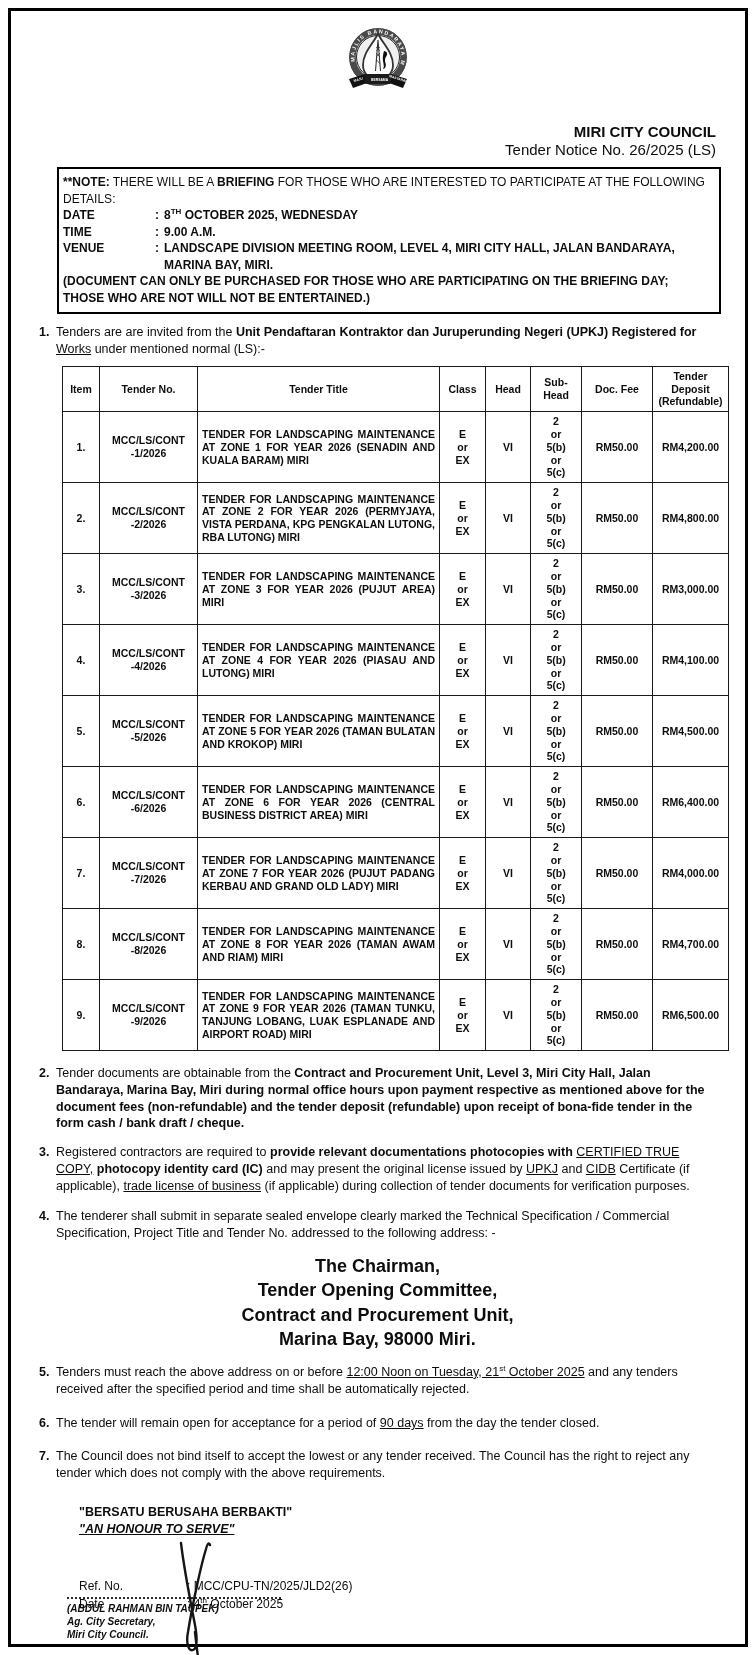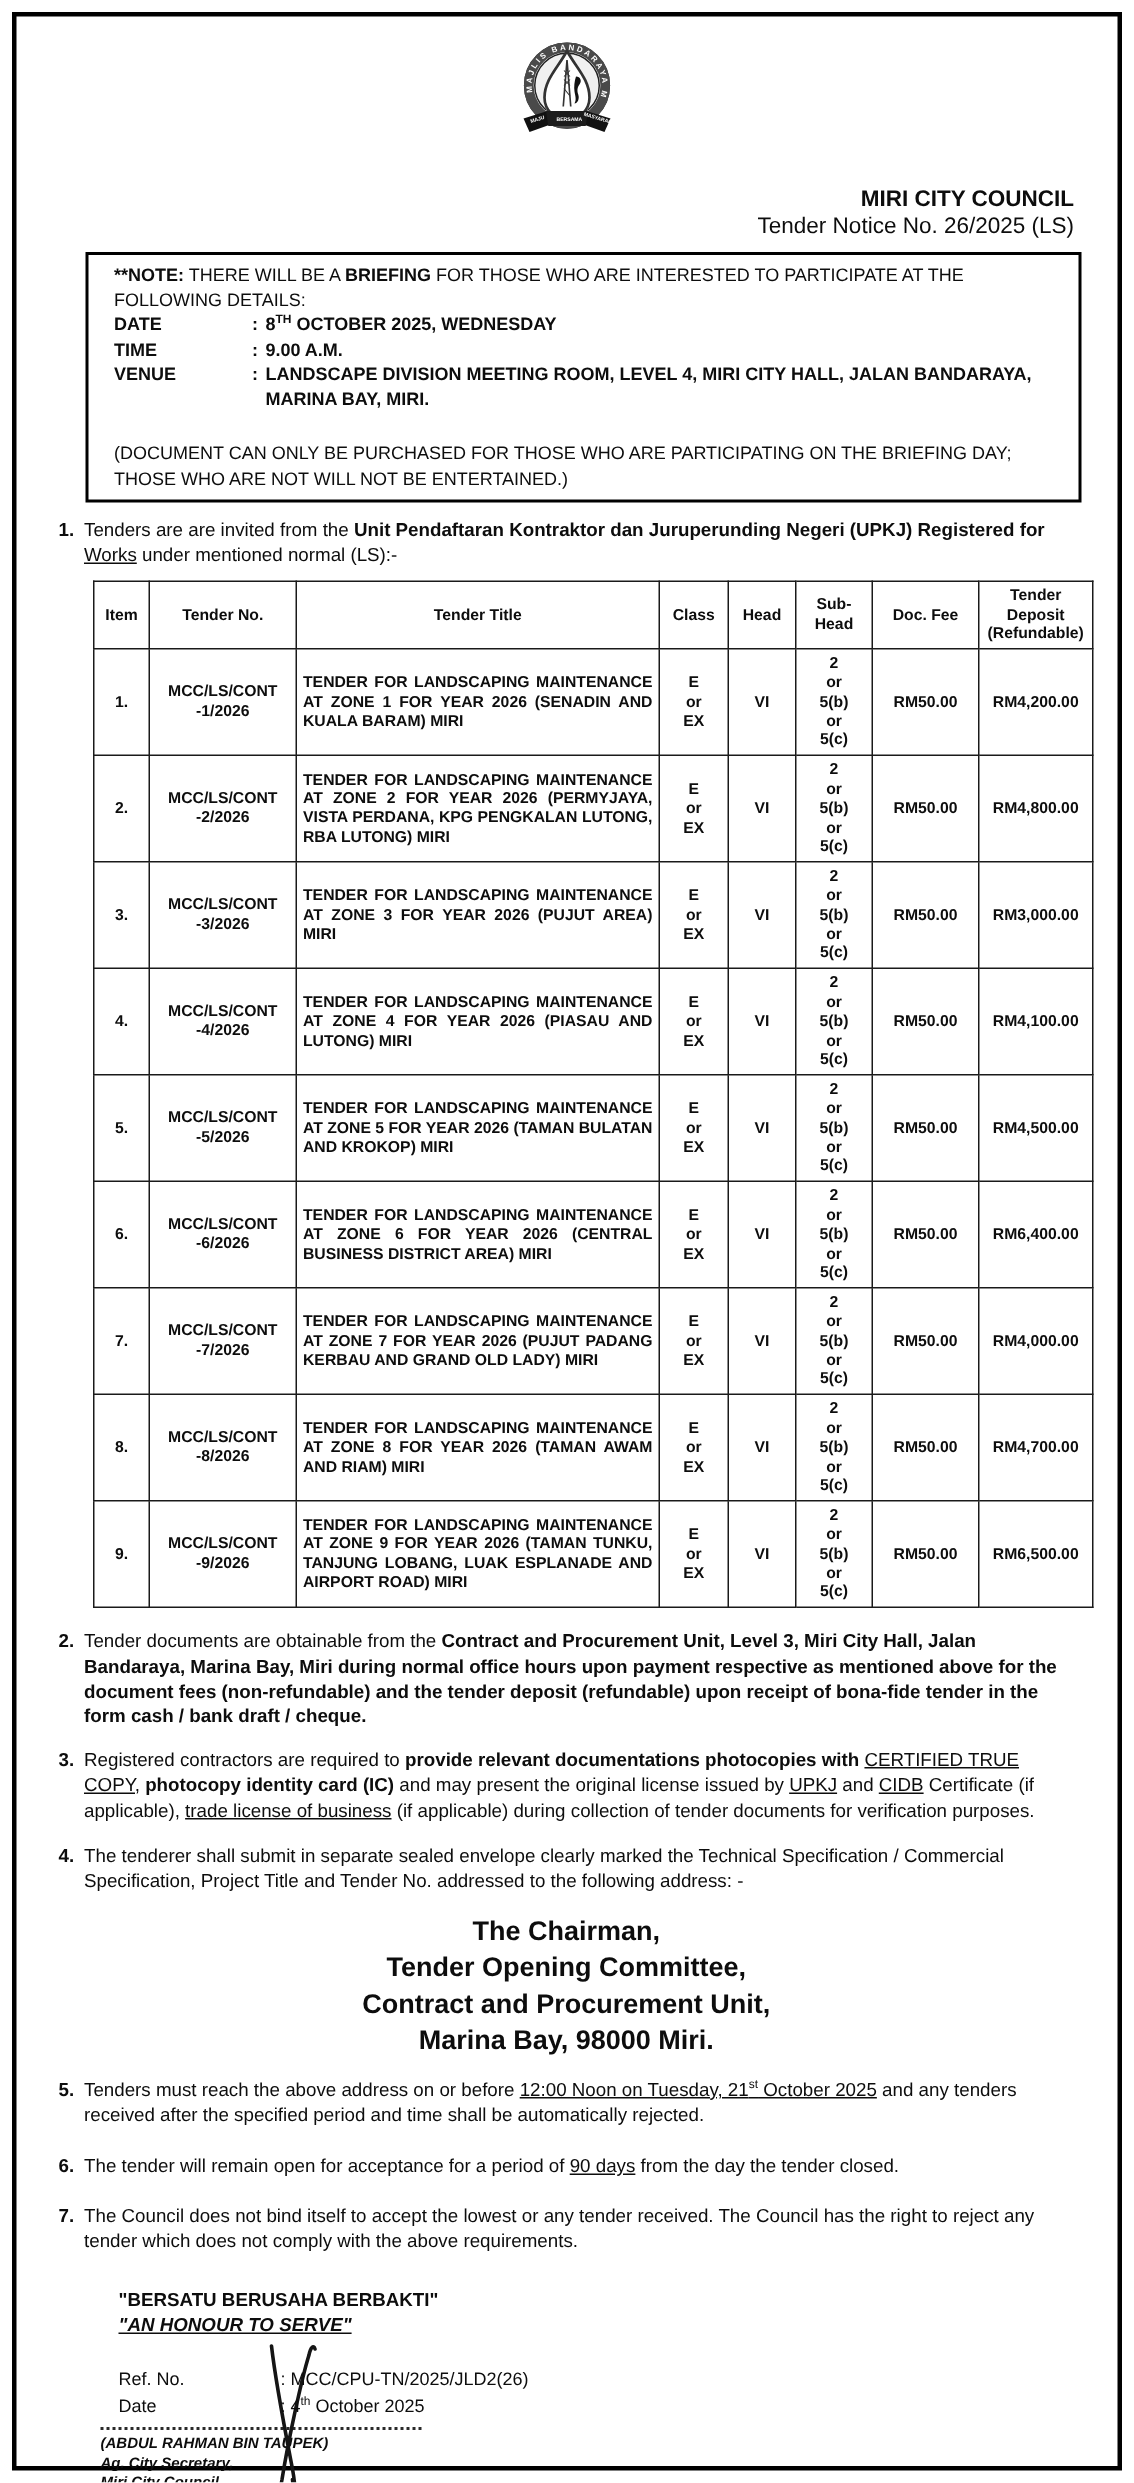--- a/index.html
+++ b/index.html
@@ -8,26 +8,26 @@
   .frame{position:absolute;left:8px;top:8px;right:8px;bottom:8px;border:3px solid #000;}
   .content{position:absolute;left:11px;top:11px;right:11px;bottom:11px;padding:4px 18px 0 17px;}
 
   
   .logo-wrap{text-align:center;margin-top:1px;}
   .org-title{text-align:right;font-weight:bold;font-size:15px;line-height:1.2;margin-top:24px;}
   .notice-no{text-align:right;font-weight:normal;font-size:15px;line-height:1.2;}
 
   
   .note-box{border:2px solid #000;margin:8px 0 0 18px;width:664px;box-sizing:border-box;
-            padding:5px 8px 6px 17px;font-size:12px;line-height:1.38;}
+            padding:5px 8px 6px 4px;font-size:12px;line-height:1.38;}
   .note-intro b{font-weight:bold;}
   .note-row{display:grid;grid-template-columns:92px 1fr;font-weight:bold;}
   .note-val{display:flex;}
   .note-val .colon{flex:none;margin-right:5px;}
-  .note-foot{font-weight:normal;margin-top:20px;}
+  .note-foot{font-weight:bold;}
 
   sup{font-size:8px;vertical-align:super;line-height:0;}
 
   
   .para{display:flex;font-size:12.5px;line-height:1.34;margin-top:12px;}
   .para .num{font-weight:bold;flex:none;width:17px;}
   .para .ptext{flex:1;}
   .b{font-weight:bold;}
   .u{text-decoration:underline;}
   .bu{font-weight:normal;text-decoration:underline;}

